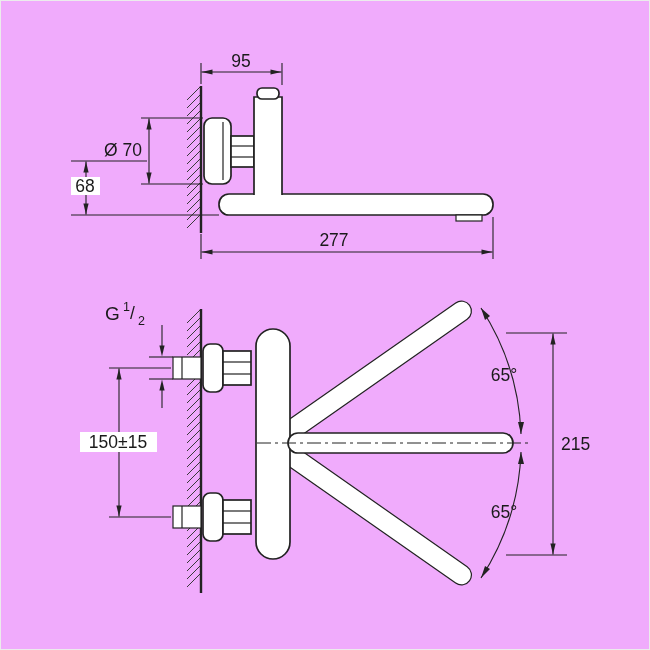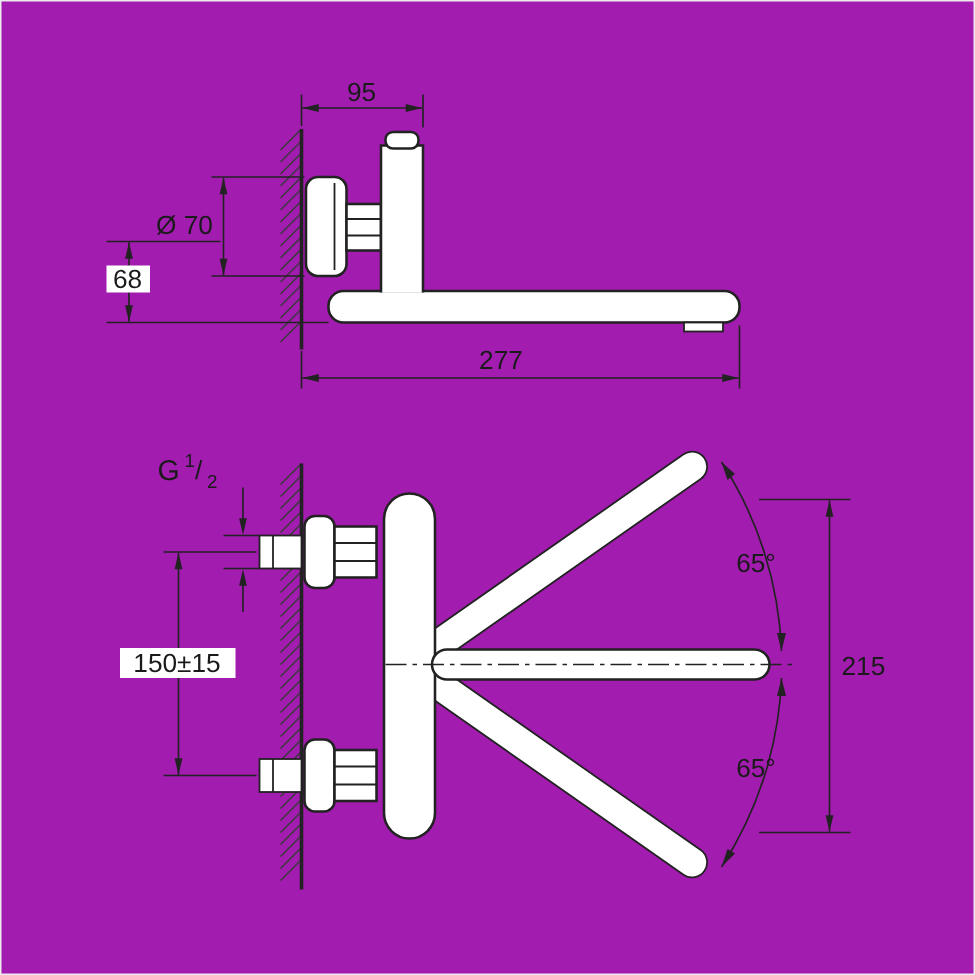--- a/index.html
+++ b/index.html
@@ -1,17 +1,17 @@
 <!DOCTYPE html>
 <html><head>
 <meta charset="utf-8">
 <style>
   html,body{margin:0;padding:0;background:#ffffff;}
   .canvas{
-    width:650px;height:650px;background:#a21caf;position:relative;
+    width:650px;height:650px;background:#f0abfc;position:relative;
     border:1px solid #ececec;box-sizing:border-box;
     font-family:"Liberation Sans", sans-serif;
   }
   svg{display:block;}
   .outline{fill:#ffffff;stroke:#222222;stroke-width:1.7;}
   .outline-thin{fill:#ffffff;stroke:#222222;stroke-width:1.2;}
   .detail{stroke:#222222;stroke-width:1.2;fill:none;}
   .wall{stroke:#222222;stroke-width:2.4;fill:none;}
   .dim{stroke:#222222;stroke-width:1.1;fill:none;}
   .arrow{fill:#222222;stroke:none;}

